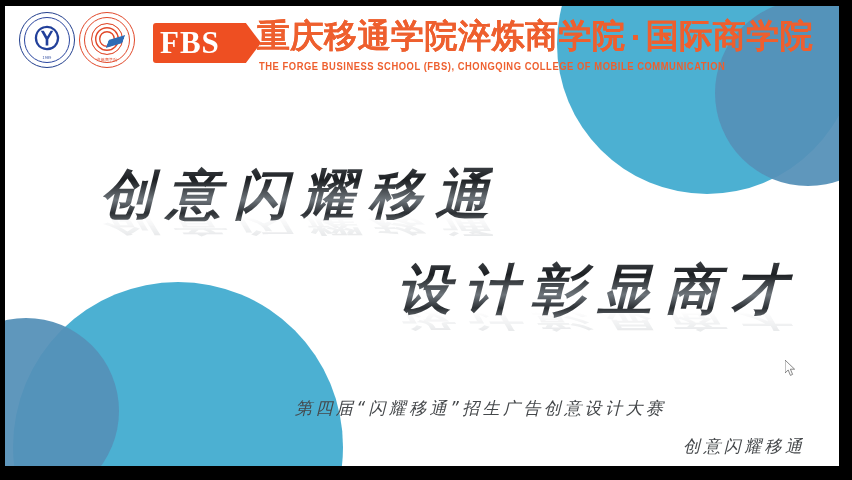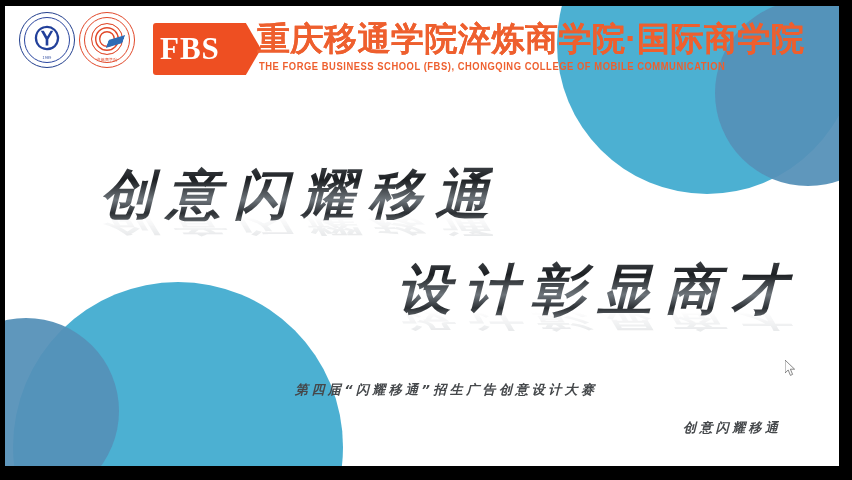--- a/index.html
+++ b/index.html
@@ -78,35 +78,35 @@
     background:#2f6cb5;
     transform:skewX(-20deg);
     clip-path:polygon(0 38%,100% 0,100% 62%,0 100%);
   }
   #emblem-fbs .cap{
     position:absolute;left:0;right:0;bottom:5px;text-align:center;
     font-size:4px;color:#e1492a;letter-spacing:.2px;
   }
   
   #fbs-banner{
-    position:absolute;left:148px;top:17px;height:52px;width:108px;
+    position:absolute;left:148px;top:17px;height:40px;width:108px;
     background:#ee4f22;border-radius:3px 0 0 3px;
     -webkit-clip-path:polygon(0 0,86% 0,100% 50%,86% 100%,0 100%);
     clip-path:polygon(0 0,86% 0,100% 50%,86% 100%,0 100%);
   }
   #fbs-banner span{
     position:absolute;left:7px;top:50%;transform:translateY(-50%);
     color:#fff;font-weight:bold;font-size:31px;letter-spacing:1px;
     font-family:"Liberation Serif","DejaVu Serif",serif;
   }
   #header-cn{
     position:absolute;left:252px;top:13px;
     font-size:33px;line-height:40px;font-weight:bold;color:#ee5f2e;
     letter-spacing:.5px;white-space:nowrap;
-    font-family:Liberation Sans, sans-serif;
+    font-family:Liberation Mono, monospace;
     text-shadow:0 0 .4px #ee5f2e;
   }
   #header-en{
     position:absolute;left:254px;top:53px;
     font-size:9.4px;color:#ee5f2e;white-space:nowrap;
     letter-spacing:.55px;font-weight:bold;
     font-family:"Liberation Sans","DejaVu Sans",sans-serif;
     transform:scaleY(1.18);transform-origin:left top;
   }
   
@@ -130,21 +130,21 @@
     -webkit-mask-image:linear-gradient(180deg,rgba(0,0,0,.55),rgba(0,0,0,0) 78%);
     mask-image:linear-gradient(180deg,rgba(0,0,0,.55),rgba(0,0,0,0) 78%);
     opacity:.7;pointer-events:none;
   }
   #reflect-line1{left:95px;top:234px;}
   #reflect-line2{left:392px;top:329px;}
   
   .subline{
     position:absolute;white-space:nowrap;color:#45484b;
     font-family:"DejaVu Sans","Liberation Sans",sans-serif;
-    font-size:13px;font-weight:bold;font-style:italic;letter-spacing:3.4px;
+    font-size:17px;font-weight:normal;font-style:italic;letter-spacing:3.4px;margin-top:16px;
   }
   #sub-line1{left:290px;top:375px;}
   #sub-line2{left:678px;top:413px;}
   
   #cursor{
     position:absolute;left:780px;top:354px;width:12px;height:17px;
   }
   
   .bar{position:absolute;background:#000;}
   #bar-top{left:0;top:0;width:852px;height:6px;}

